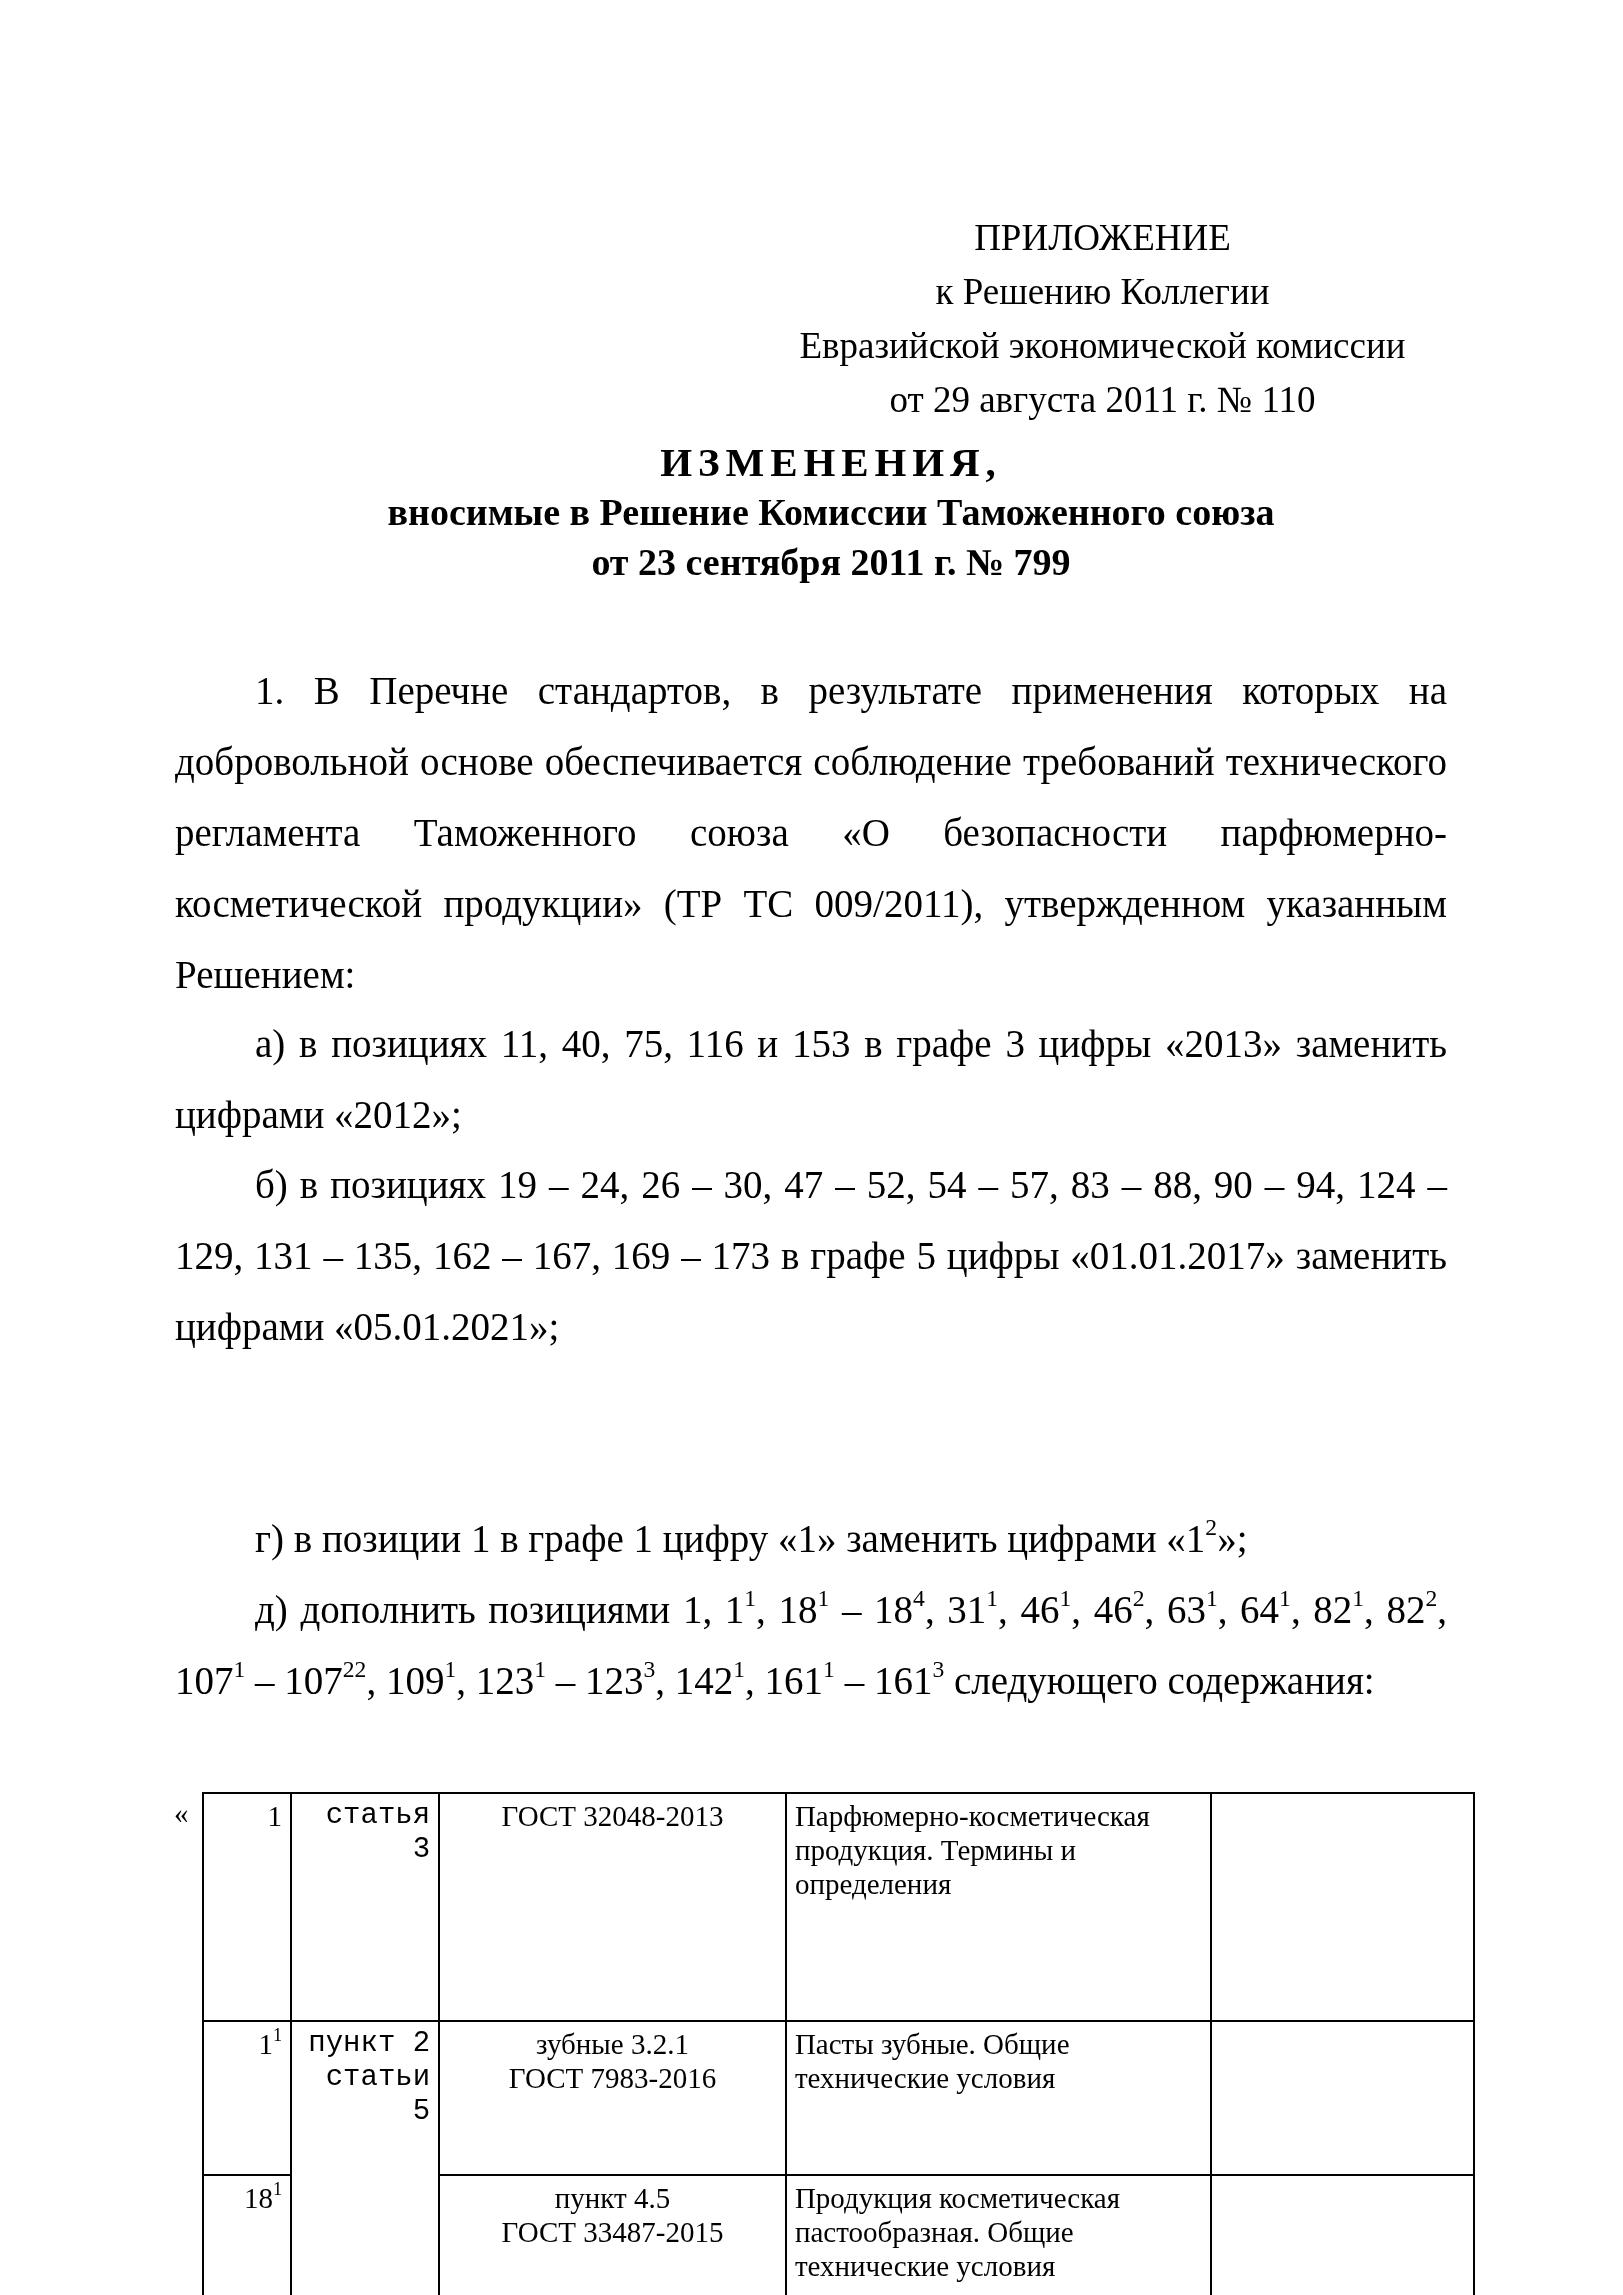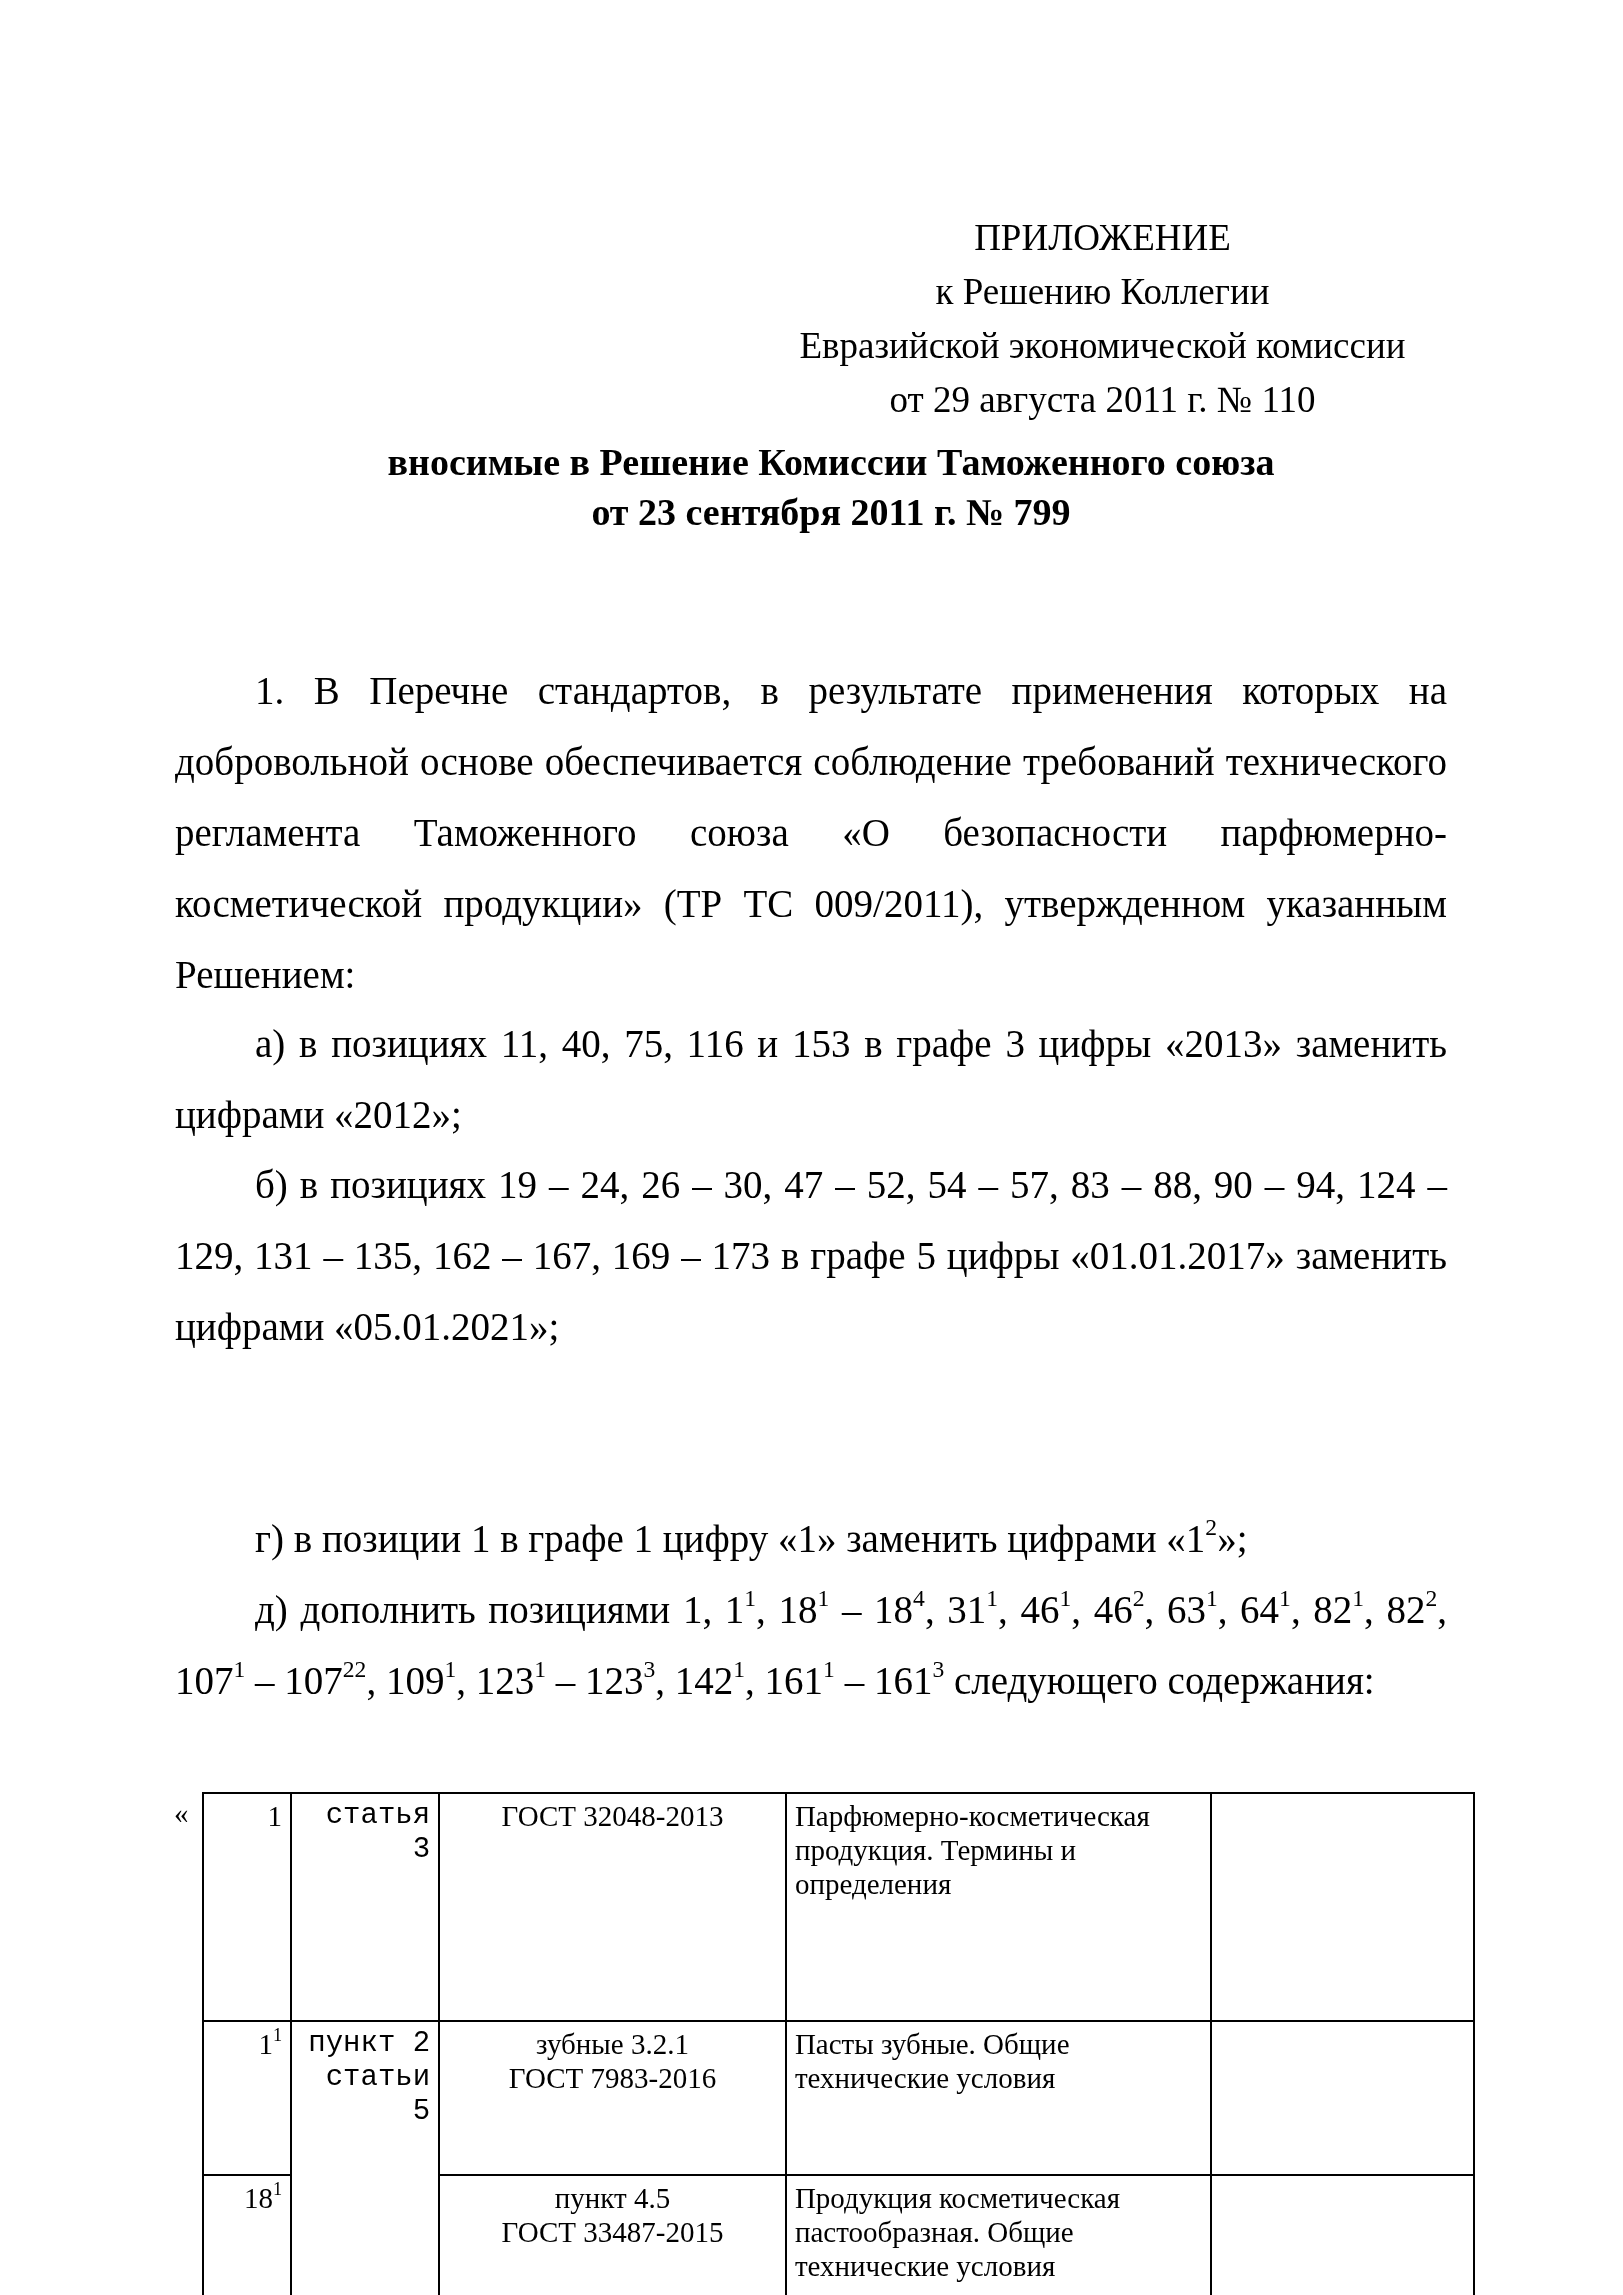--- a/index.html
+++ b/index.html
@@ -57,20 +57,21 @@
 <div class="page">
 
   <div class="appendix">
     <div>ПРИЛОЖЕНИЕ</div>
     <div>к Решению Коллегии</div>
     <div>Евразийской экономической комиссии</div>
     <div>от 29 августа 2011 г. № 110</div>
   </div>
 
   <div class="heading">
+    <div class="title">ИЗМЕНЕНИЯ,</div>
     <div>вносимые в Решение Комиссии Таможенного союза</div>
     <div>от 23 сентября 2011 г. № 799</div>
   </div>
 
   <div class="body-text" style="top:655px;">
     <p class="para indent last">1. В Перечне стандартов, в результате применения которых на добровольной основе обеспечивается соблюдение требований технического регламента Таможенного союза «О безопасности парфюмерно-косметической продукции» (ТР ТС 009/2011), утвержденном указанным Решением:</p>
   </div>
 
   <div class="body-text" style="top:1008px;">
     <p class="para indent last">а) в позициях 11, 40, 75, 116 и 153 в графе 3 цифры «2013» заменить цифрами «2012»;</p>

